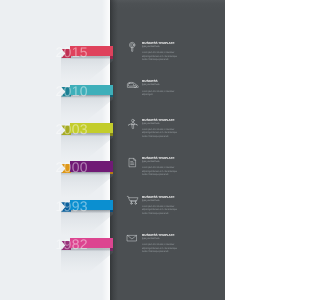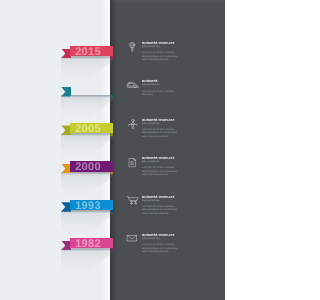--- a/index.html
+++ b/index.html
@@ -23,22 +23,22 @@
   .lshadow{position:absolute;left:-0.2px;top:10.3px;width:51.9px;height:26px;overflow:hidden;}
   .lshadow i{position:absolute;left:0;top:0;width:51.9px;height:26px;display:block;
      background:linear-gradient(180deg,rgba(112,124,136,.46) 0%,rgba(132,146,158,.17) 14%,rgba(140,154,166,.10) 40%,rgba(150,164,176,.045) 72%,rgba(160,174,186,.0) 100%);
      clip-path:polygon(0 0,100% 0,100% 17%,49.5% 100%,0 100%);}
   .tail{position:absolute;left:0;top:2.5px;width:9.8px;height:9.6px;
      clip-path:polygon(0 0,100% 0,100% 100%,0 100%,42% 50%);}
   .band{position:absolute;left:8.9px;top:0;width:42.8px;height:10.3px;}
   .bandsh{position:absolute;left:8.9px;top:10.3px;width:42.8px;height:2.6px;
      background:linear-gradient(180deg,rgba(40,46,52,.22),rgba(40,46,52,0));}
   .fold{position:absolute;top:10.3px;width:2.8px;height:2.4px;}
-  .year{position:absolute;right:12.0px;top:2.05px;height:8.2px;line-height:8.2px;
-     font-size:11px;font-weight:700;color:rgba(255,255,255,.44);letter-spacing:.3px;}
+  .year{position:absolute;right:25px;top:2.05px;height:8.2px;line-height:8.2px;
+     font-size:14px;font-weight:400;color:rgba(255,255,255,.44);letter-spacing:.3px;}
 
   
   .row{position:absolute;left:126px;width:95px;}
   .icon{position:absolute;}
   .icon svg{display:block;width:100%;height:100%;overflow:visible;}
   .txt{position:absolute;left:16.4px;top:0;width:48px;}
   .h{font-size:3.1px;font-weight:bold;color:#ffffff;line-height:3.9px;white-space:nowrap;
      margin-top:1.3px;transform:scaleX(.98);transform-origin:0 50%;}
   .sub{font-size:2.25px;color:#b2b6ba;line-height:3.1px;white-space:nowrap;
      transform:scaleX(.94);transform-origin:0 50%;}
@@ -65,30 +65,33 @@
           <span class="year">2015</span>
         </div>
       </div>
       <div class="ribbon" style="top: 84.5px;">
         <div class="lshadow">
           <i></i>
         </div>
         <div class="bandsh"></div>
         <div class="fold" style="left:48.9px;background:#126374"></div>
         <div class="tail" style="background:#1b8094"></div>
+        <div class="band" style="background:#3eafba">
+          <span class="year">2010</span>
+        </div>
       </div>
       <div class="ribbon" style="top: 122.9px;">
         <div class="lshadow">
           <i></i>
         </div>
         <div class="bandsh"></div>
         <div class="fold" style="left:48.9px;background:#86891a"></div>
         <div class="tail" style="background:#a6ab22"></div>
         <div class="band" style="background:#c3cd2b">
-          <span class="year">2005</span>
+          <span class="year">2003</span>
         </div>
       </div>
       <div class="ribbon" style="top: 161.3px;">
         <div class="lshadow">
           <i></i>
         </div>
         <div class="bandsh"></div>
         <div class="fold" style="left:48.9px;background:#b67b13"></div>
         <div class="tail" style="background:#de9819"></div>
         <div class="band" style="background:#701a75">

